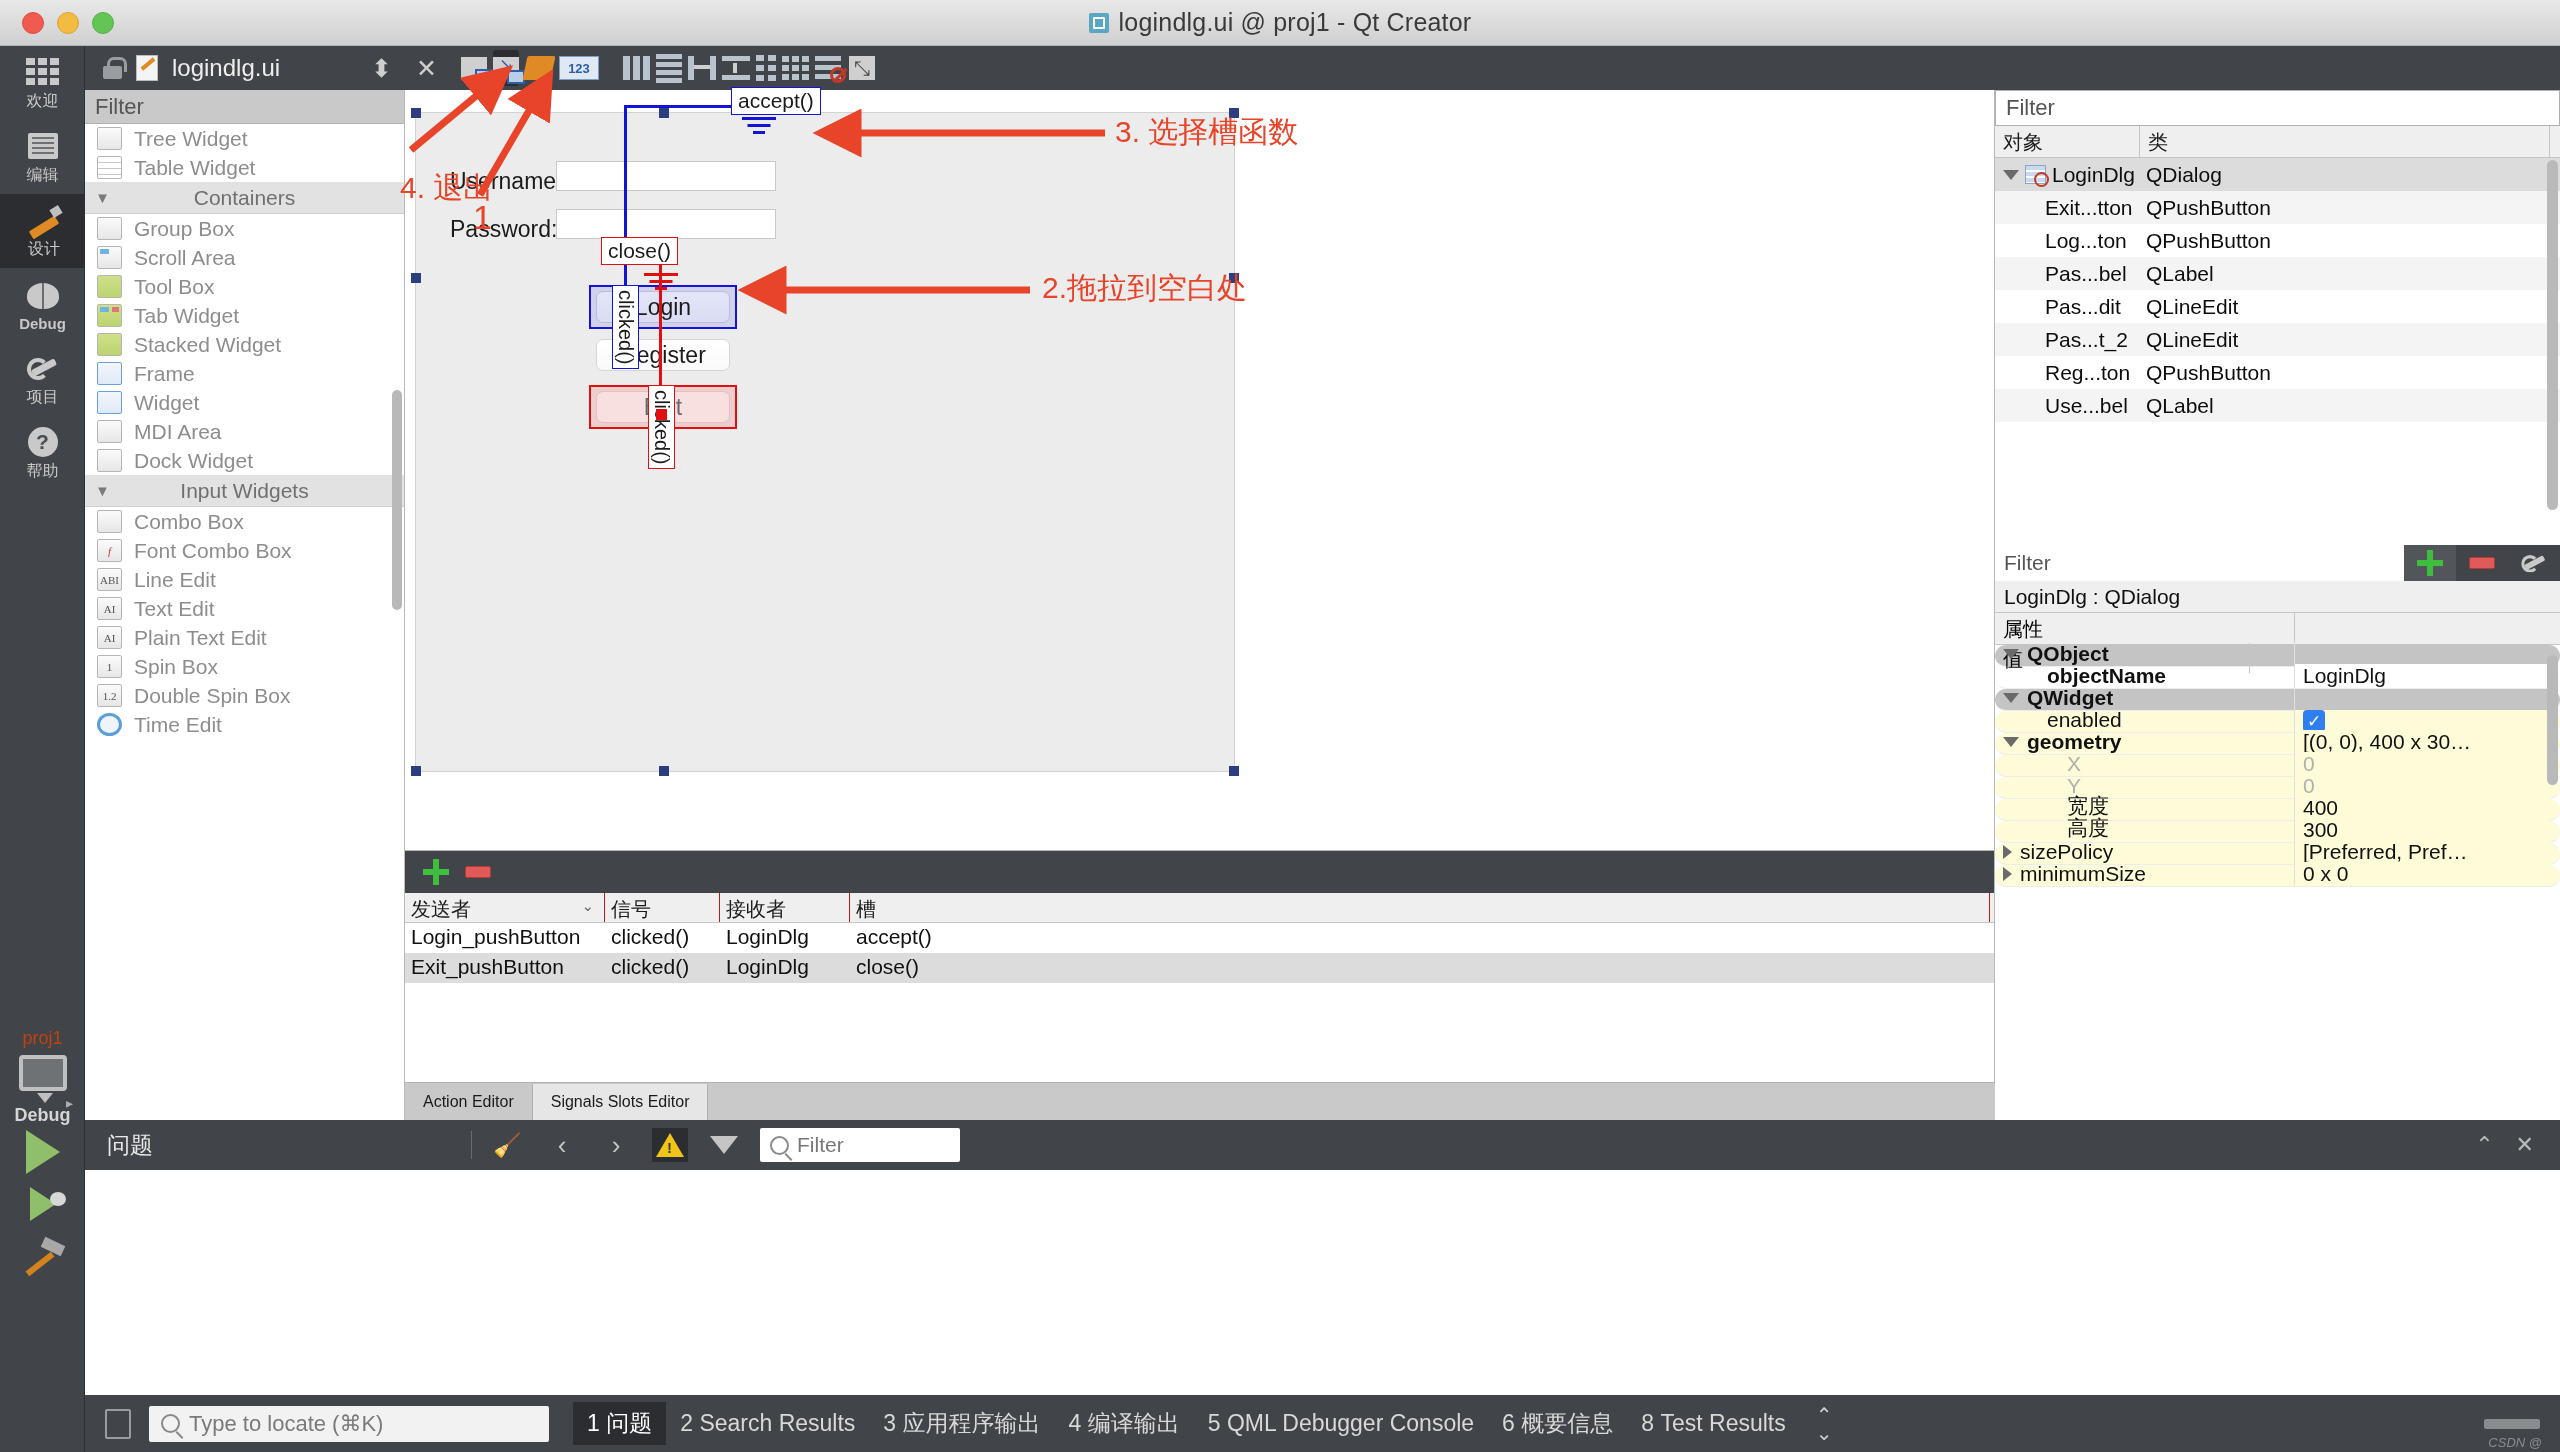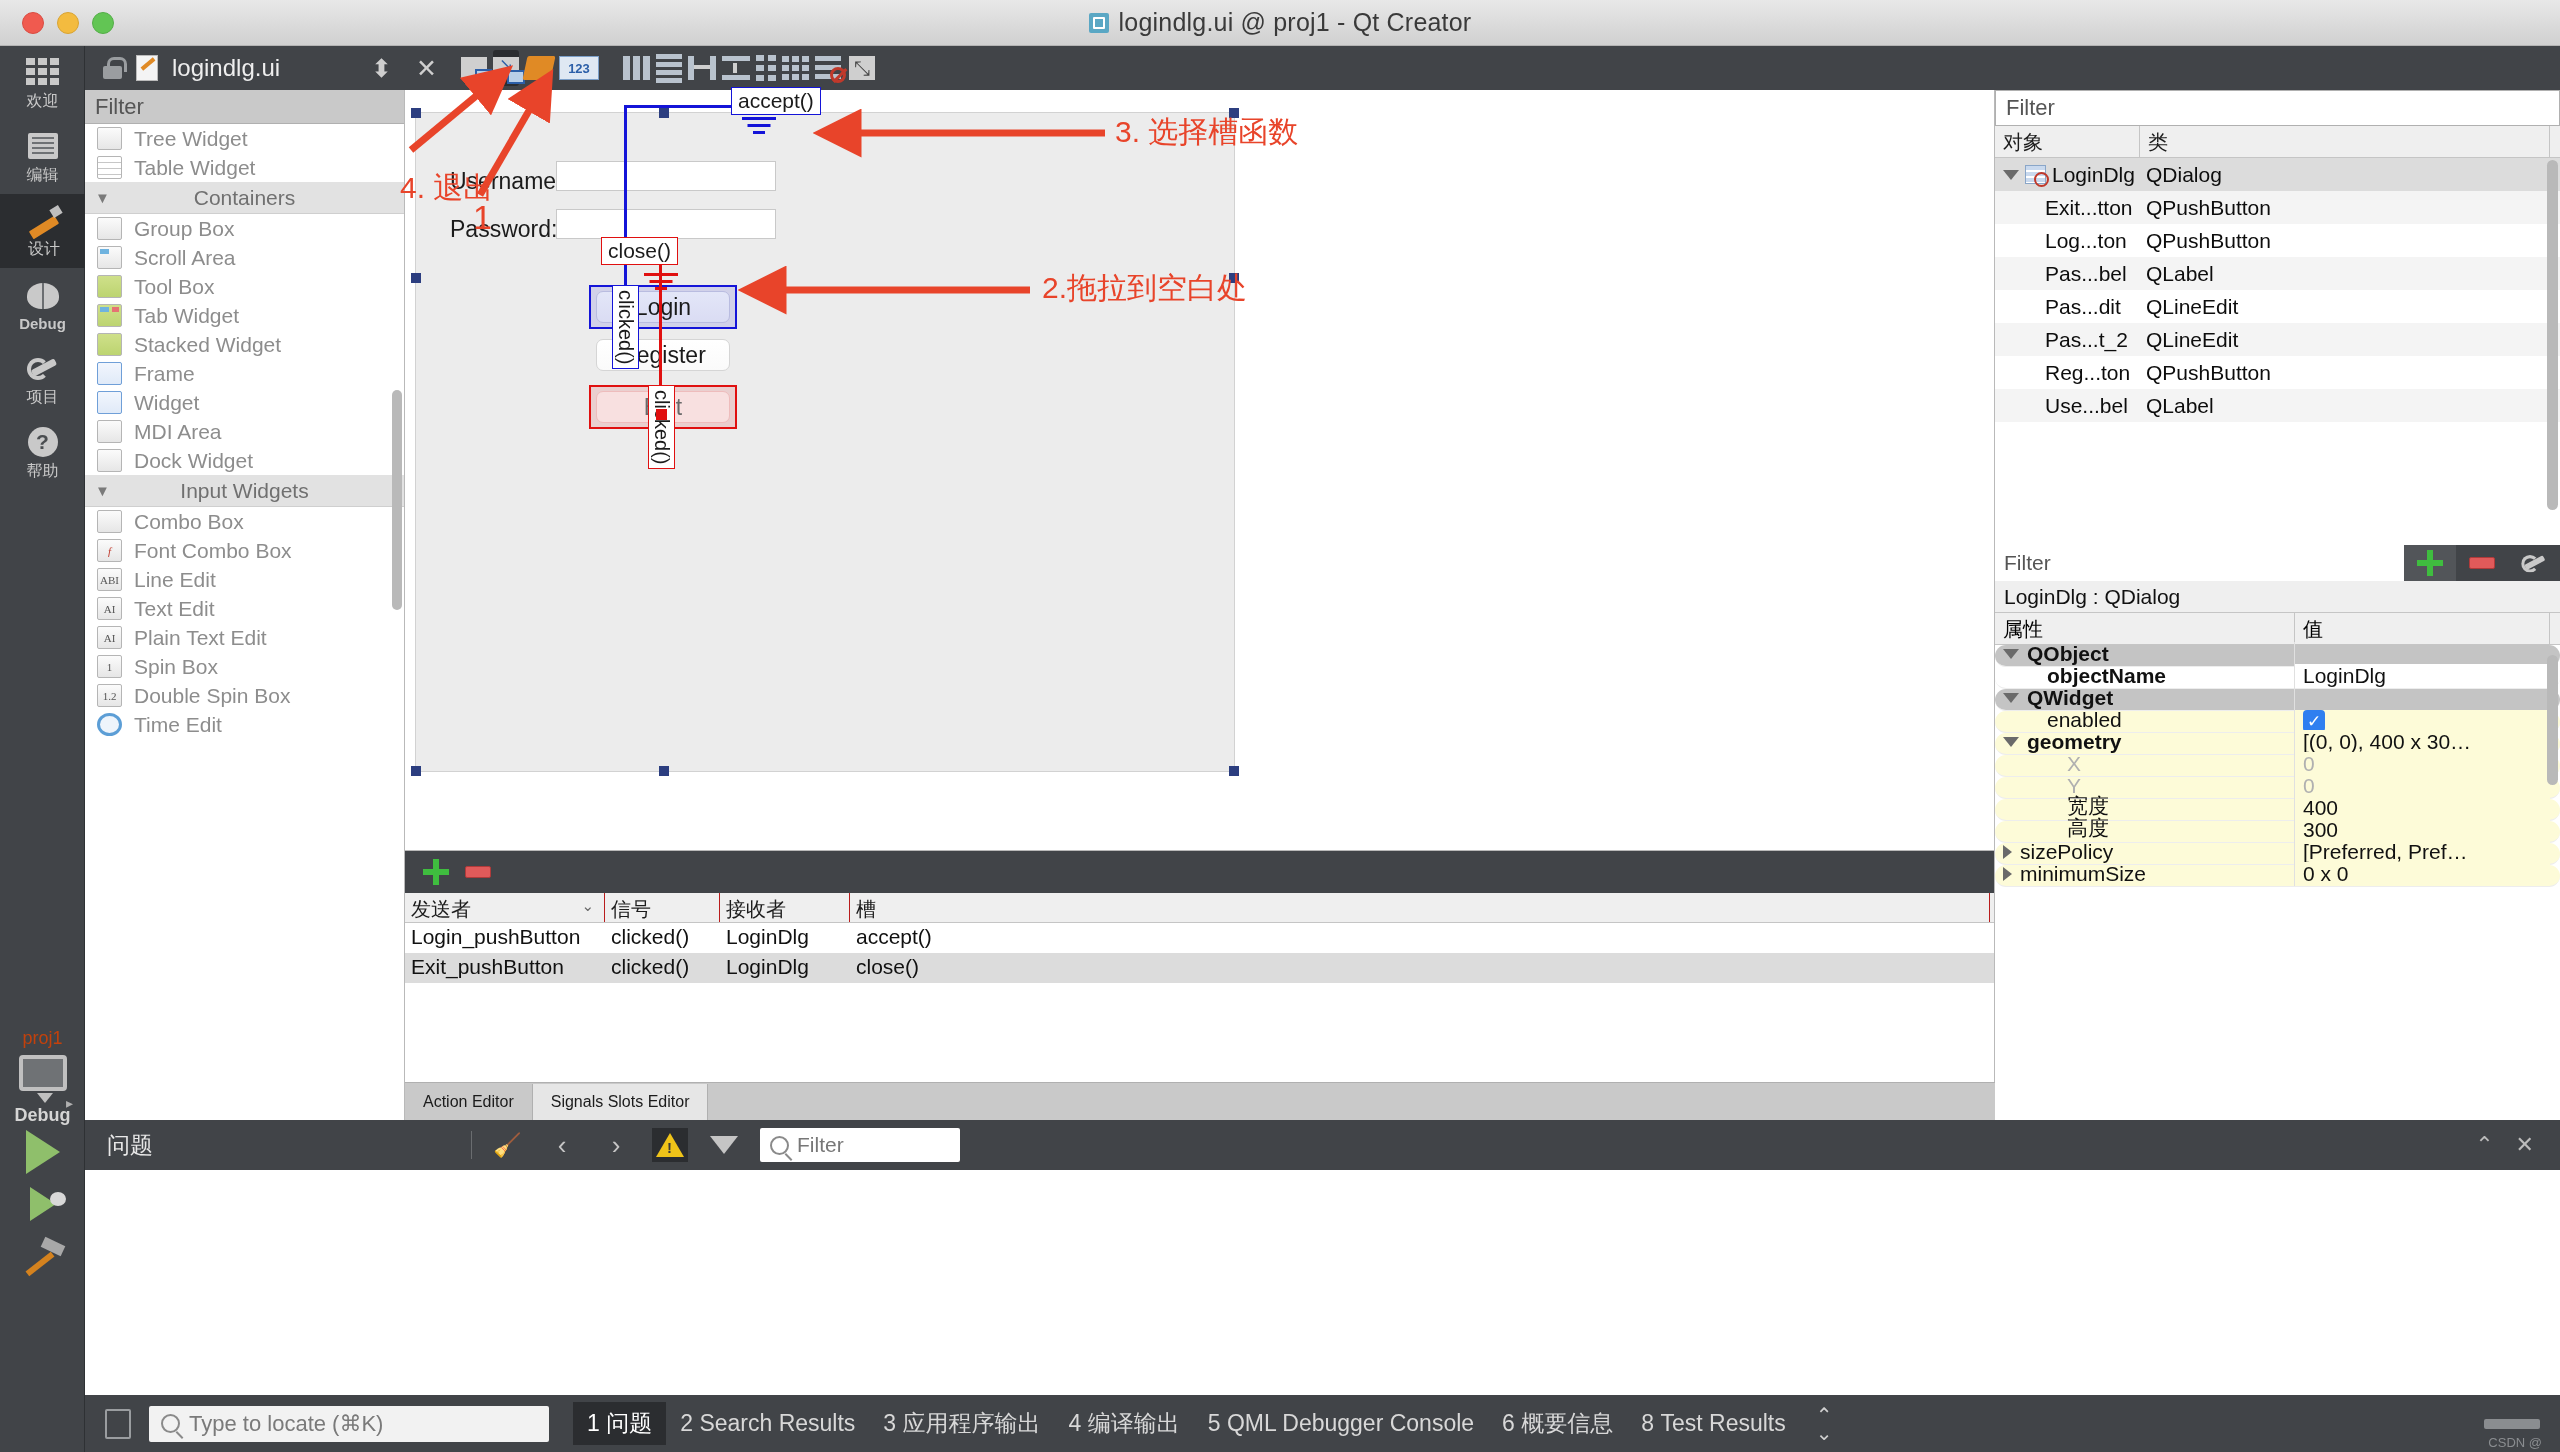--- a/index.html
+++ b/index.html
@@ -292,21 +292,21 @@
   .propeditor {
     position:absolute; left:1995px; top:545px; width:565px; height:560px; background:#fff;
   }
   .pe-filter { height:36px; display:flex; align-items:center; background:#414448;}
   .pe-filter .inp{flex:1; height:36px; background:#fff; display:flex; align-items:center;
       padding-left:9px; font-size:21px; color:#555;}
   .pe-btn{width:52px;height:36px;display:flex;align-items:center;justify-content:center;}
   .pe-btn.on{background:#525559;}
   .pe-class{height:32px;background:#efefef;display:flex;align-items:center;padding-left:9px;
      font-size:21px;color:#111;border-bottom:1px solid #c5c5c5;}
-  .pe-head{height:32px;background:#efefef;display:flex;font-size:20px;border-bottom:1px solid #c5c5c5;}
+  .pe-head{height:32px;background:#efefef;display:flex;font-size:20px;border-bottom:1px solid #c5c5c5;flex-direction:column;}
   .pe-head div{padding:3px 0 0 8px;border-right:1px solid #c5c5c5;}
   .pc1{width:300px;} .pc2{width:255px;}
   .pe-row{height:22px;display:flex;font-size:21px;color:#111;align-items:flex-end;
      border-bottom:1px solid #ededed;border-radius:14px;}
   .pe-row .k{width:300px;padding-left:8px;display:flex;align-items:center;gap:8px;
      border-right:1px solid #e0e0e0;}
   .pe-row .v{width:255px;padding-left:8px; overflow:hidden; white-space:nowrap;}
   .pe-row.group{background:#c4c4c4;font-weight:bold;}
   .pe-row.yellow{background:#fdfbd8;}
   .pe-row.yellow .v{background:#fdfbd8;}
@@ -350,21 +350,21 @@
   .sb-tabs{display:flex;align-items:center;gap:0;margin-left:24px;}
   .sb-tab{padding:6px 14px;font-size:23px;color:#d8d8d8;}
   .sb-tab.active{background:#2b2d30;color:#ffffff;}
   .sb-updown{color:#d0d0d0;font-size:20px;margin-left:16px;line-height:.9;
      display:flex;flex-direction:column;}
   .sb-right{margin-left:auto;display:flex;align-items:center;gap:14px;padding-right:20px;}
   .sb-prog{width:56px;height:10px;background:#8a8d90;border-radius:2px;}
   .srchico{width:19px;height:19px;border:2px solid #8a8a8a;border-radius:50%;position:relative;}
   .srchico::after{content:"";position:absolute;right:-6px;bottom:-5px;width:9px;height:2px;
      background:#8a8a8a;transform:rotate(45deg);}
-  .watermark{position:absolute;right:18px;bottom:2px;color:#8a8d90;font-size:13px;}
+  .watermark{position:absolute;right:18px;bottom:2px;color:#8a8d90;font-size:13px;font-style:italic;}
 </style>
 </head>
 <body>
 
 <div id="root">
 
   <div class="titlebar">
     <div class="traffic">
       <span class="dot red"></span>
       <span class="dot yellow"></span>

